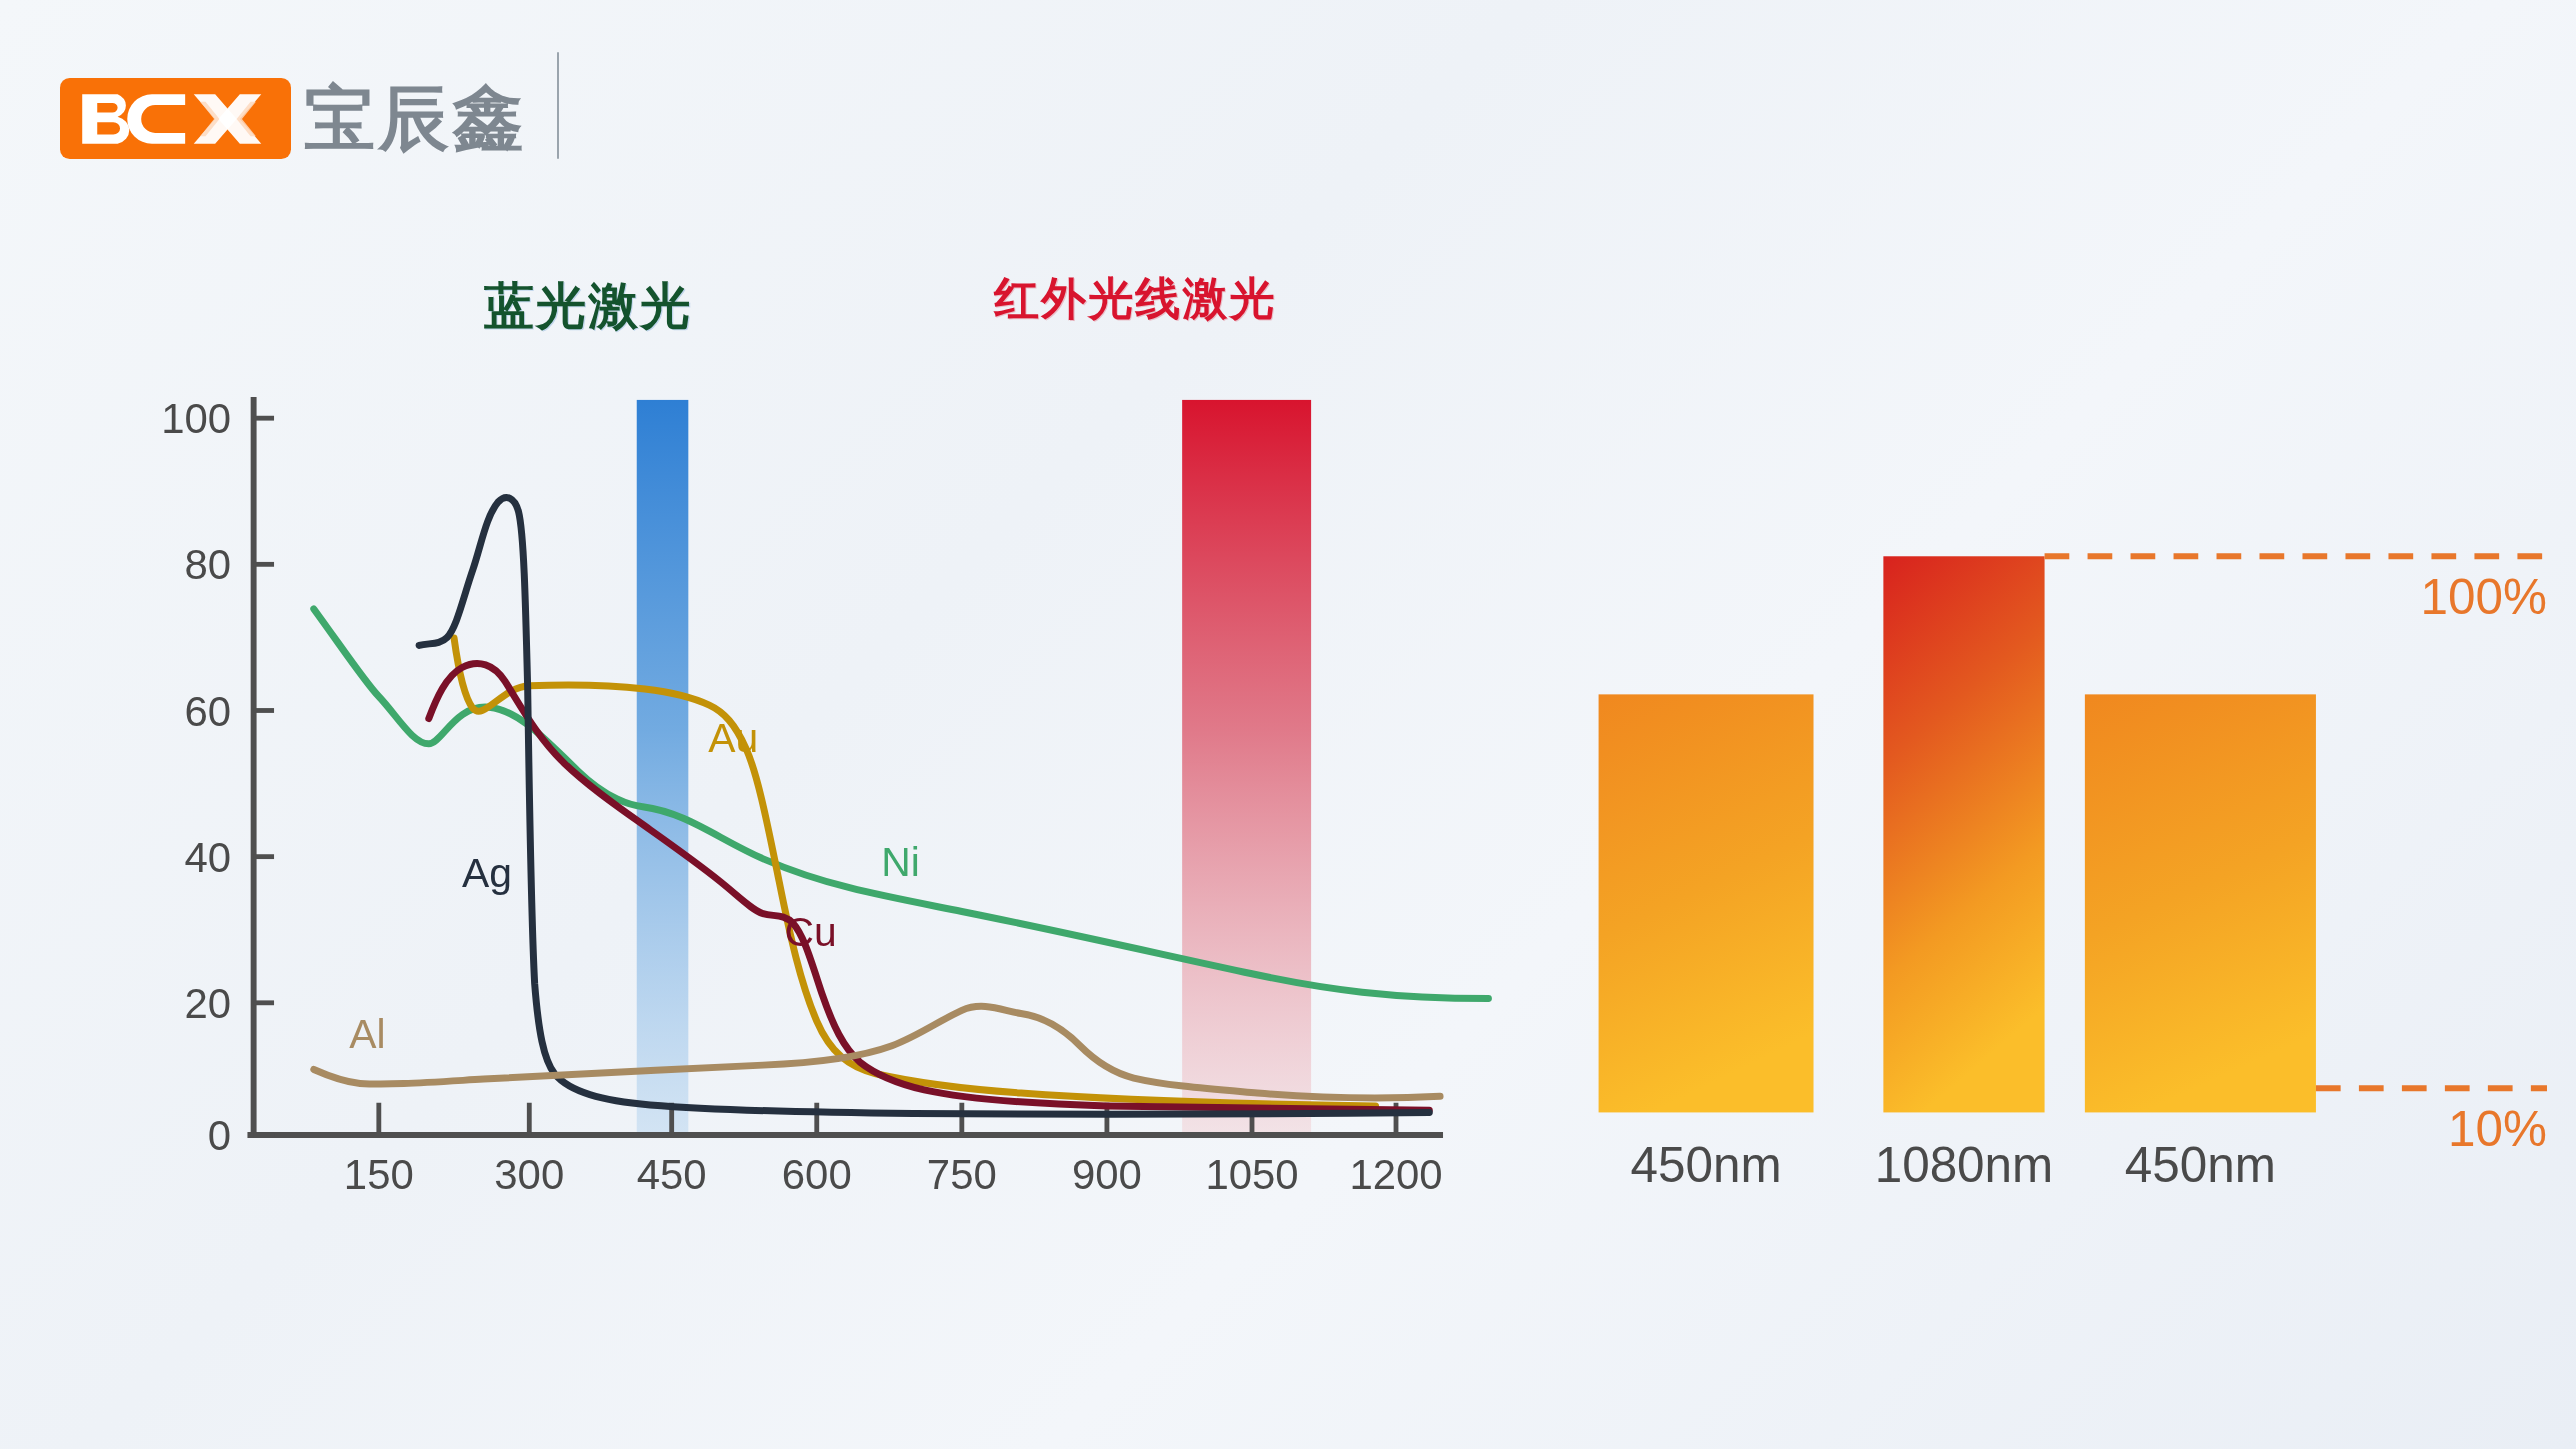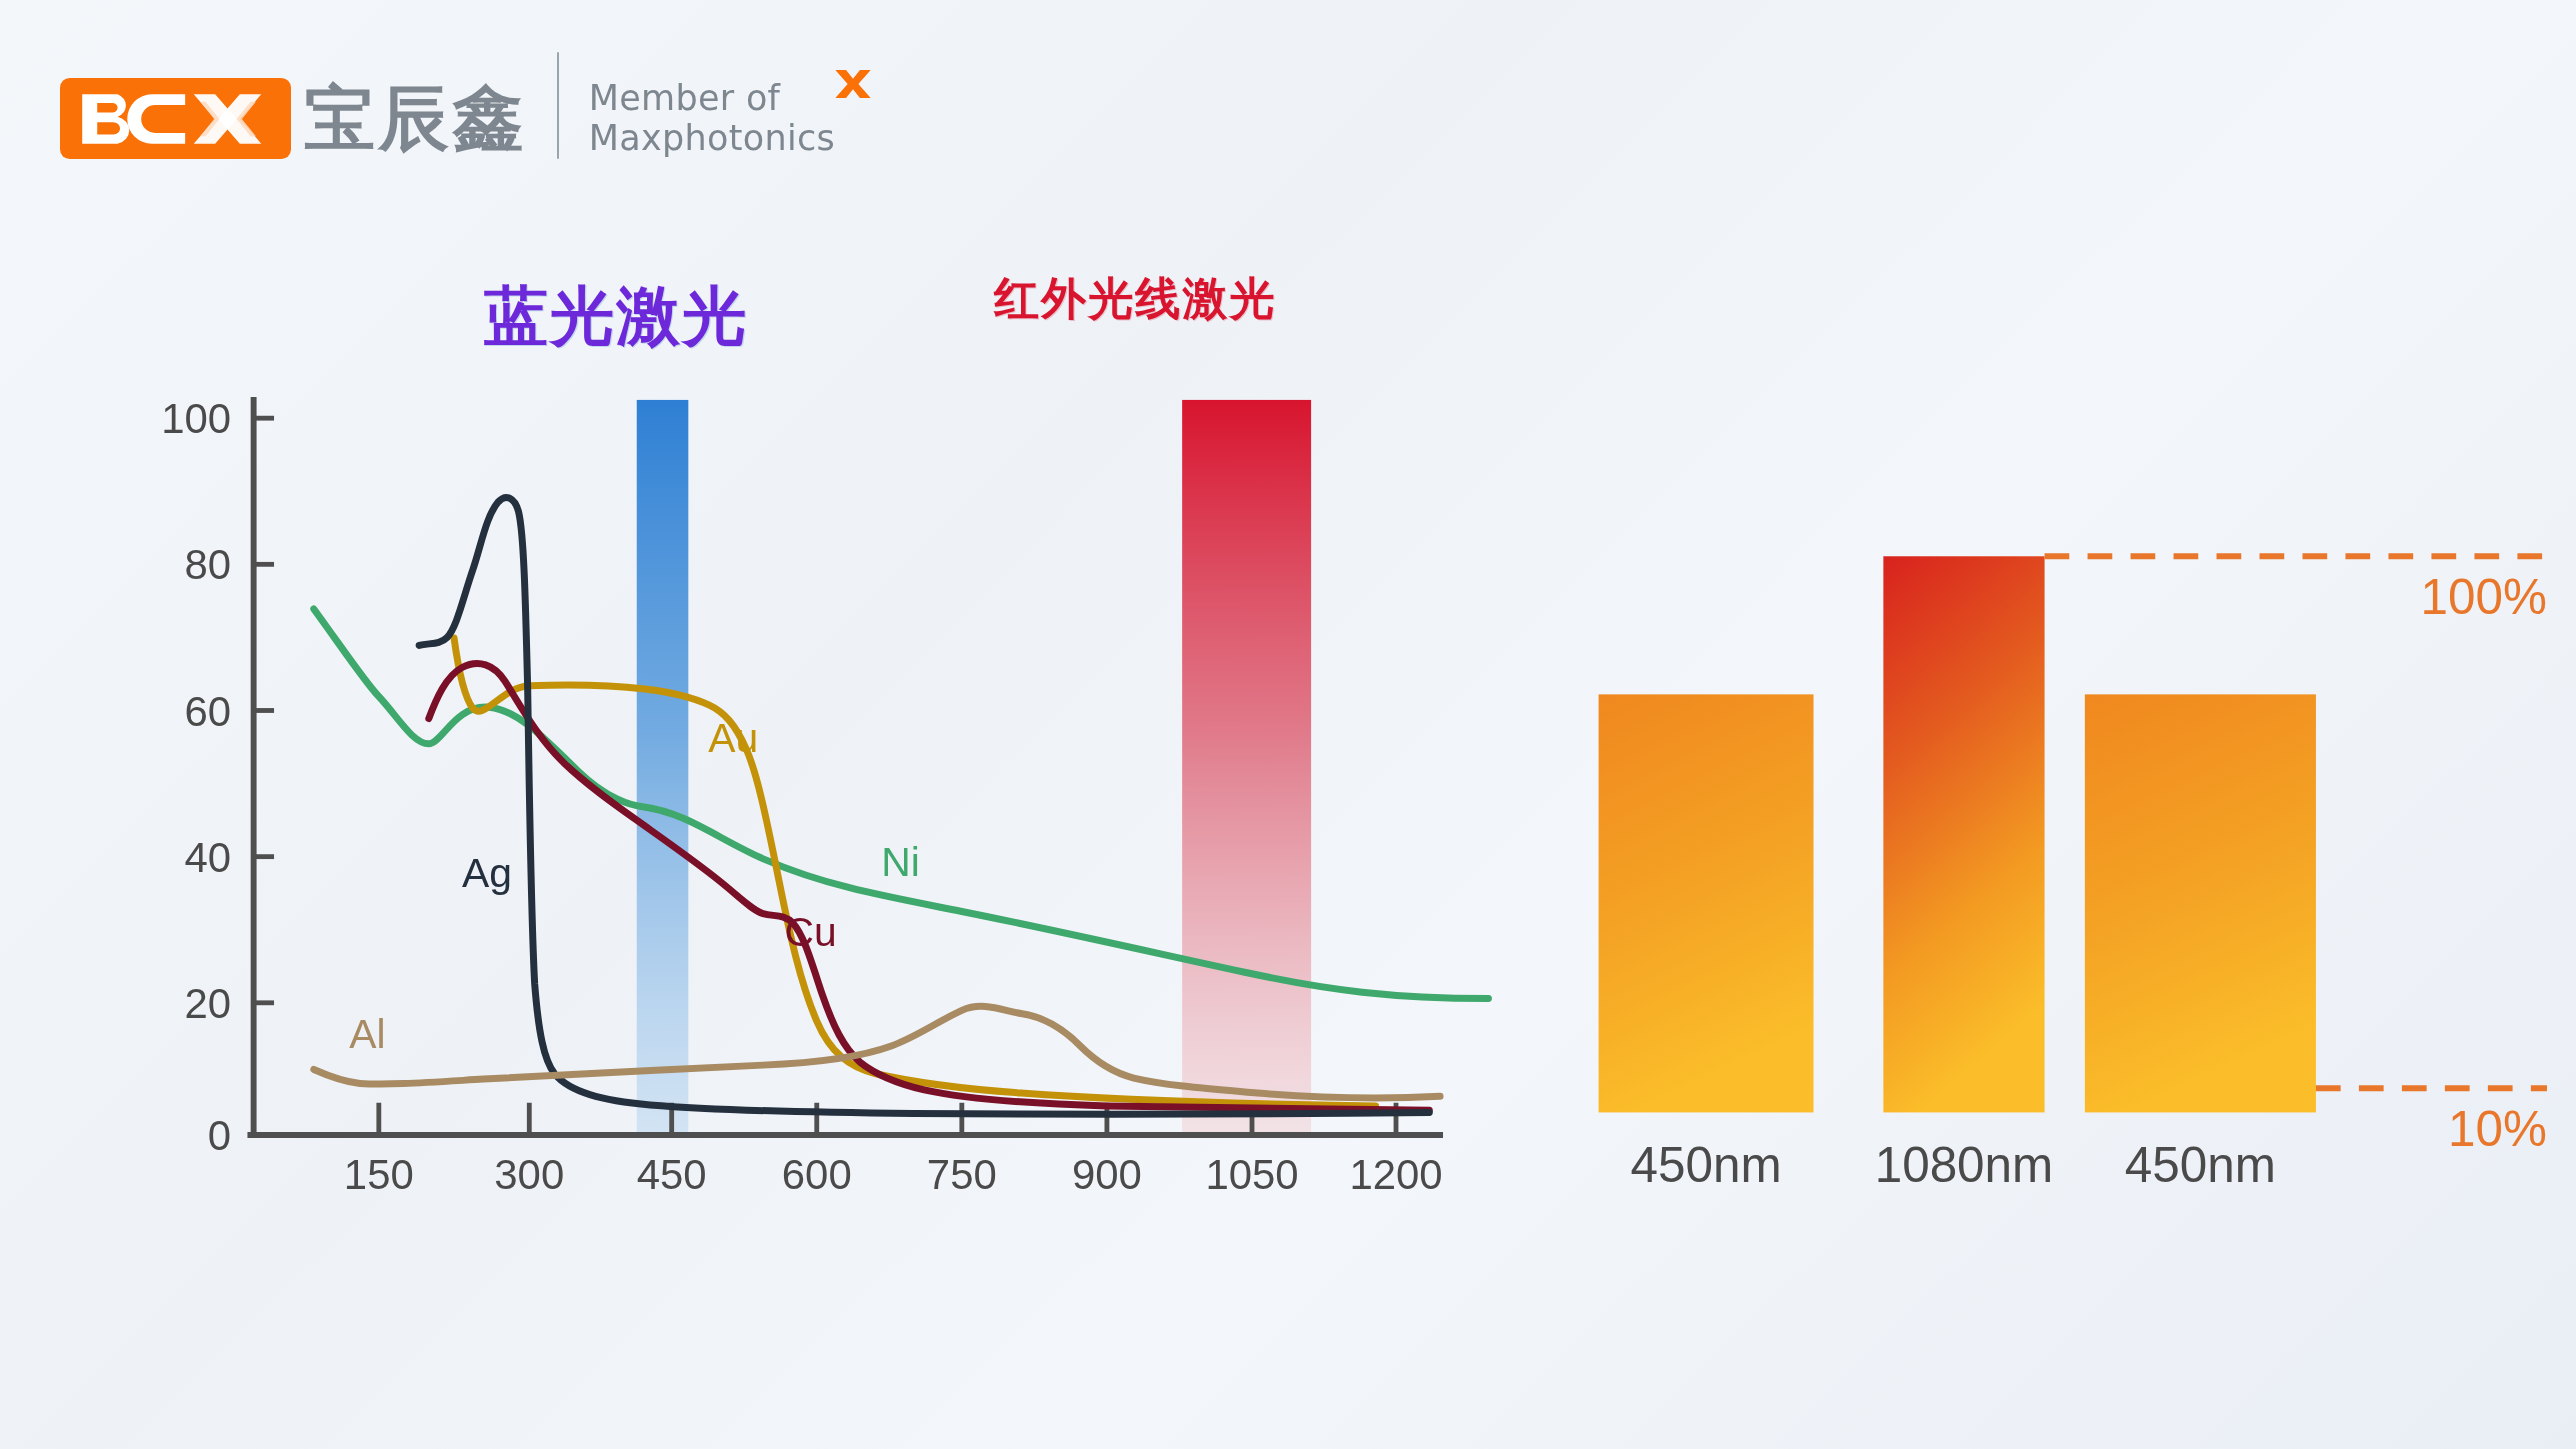--- a/index.html
+++ b/index.html
@@ -25,21 +25,21 @@
     font-size:35px;color:#7e8790;letter-spacing:0.3px;line-height:1.08;
     font-family:"DejaVu Sans",sans-serif;font-weight:400;white-space:nowrap;
   }
   #member-line2{
     font-size:35px;color:#7e8790;letter-spacing:0.3px;line-height:1.18;
     font-family:"DejaVu Sans",sans-serif;font-weight:400;white-space:nowrap;
   }
   #member-x{position:absolute;left:244px;top:-2.1px;}
   
   #caption-blue{
-    position:absolute;left:484px;top:273px;font-size:64px;font-weight:700;color:#6d28d9;
+    position:absolute;left:484px;top:273px;font-size:50px;font-weight:700;color:#14532d;
     font-family:"DejaVu Sans","Liberation Sans",sans-serif;letter-spacing:2.1px;white-space:nowrap;
     text-shadow:1.1px 1.1px 0 rgba(28,111,196,.22);
   }
   #caption-red{
     position:absolute;left:994px;top:269px;font-size:45px;font-weight:700;color:#D8142E;
     font-family:"DejaVu Sans","Liberation Sans",sans-serif;letter-spacing:2.1px;white-space:nowrap;
     text-shadow:1.1px 1.1px 0 rgba(216,20,46,.22);
   }
   
   #line-chart{position:absolute;left:0;top:0;}
@@ -70,27 +70,20 @@
     </svg>
   </div>
 
   <div id="brand-cn">
     <span style="font-size:71px;font-weight:700;color:#7e8790;letter-spacing:3.2px;line-height:1;
                  font-family:'DejaVu Sans','Liberation Sans',sans-serif;">宝辰鑫</span>
   </div>
 
   <div id="brand-divider"></div>
 
-  <div id="member-block">
-    <div id="member-line1">Member of</div>
-    <div id="member-line2">Maxphotonics</div>
-    <svg id="member-x" width="40" height="30" viewBox="0 0 74 56">
-      <path d="M4 2 h20 l13 16 l13 -16 h20 l-23 26 l23 26 h-20 l-13 -16 l-13 16 h-20 l23 -26 Z" fill="#F97107"></path>
-    </svg>
-  </div>
 </div>
 
 <div id="caption-blue">蓝光激光</div>
 <div id="caption-red">红外光线激光</div>
 
 <svg id="line-chart" width="2576" height="1450" viewBox="0 0 4794 2698">
   <defs>
     <linearGradient id="blueBand" x1="0" y1="0" x2="0" y2="1">
       <stop offset="0%" stop-color="#2E7FD4" stop-opacity="1"></stop>
       <stop offset="45%" stop-color="#5C9EDD" stop-opacity="0.85"></stop>

